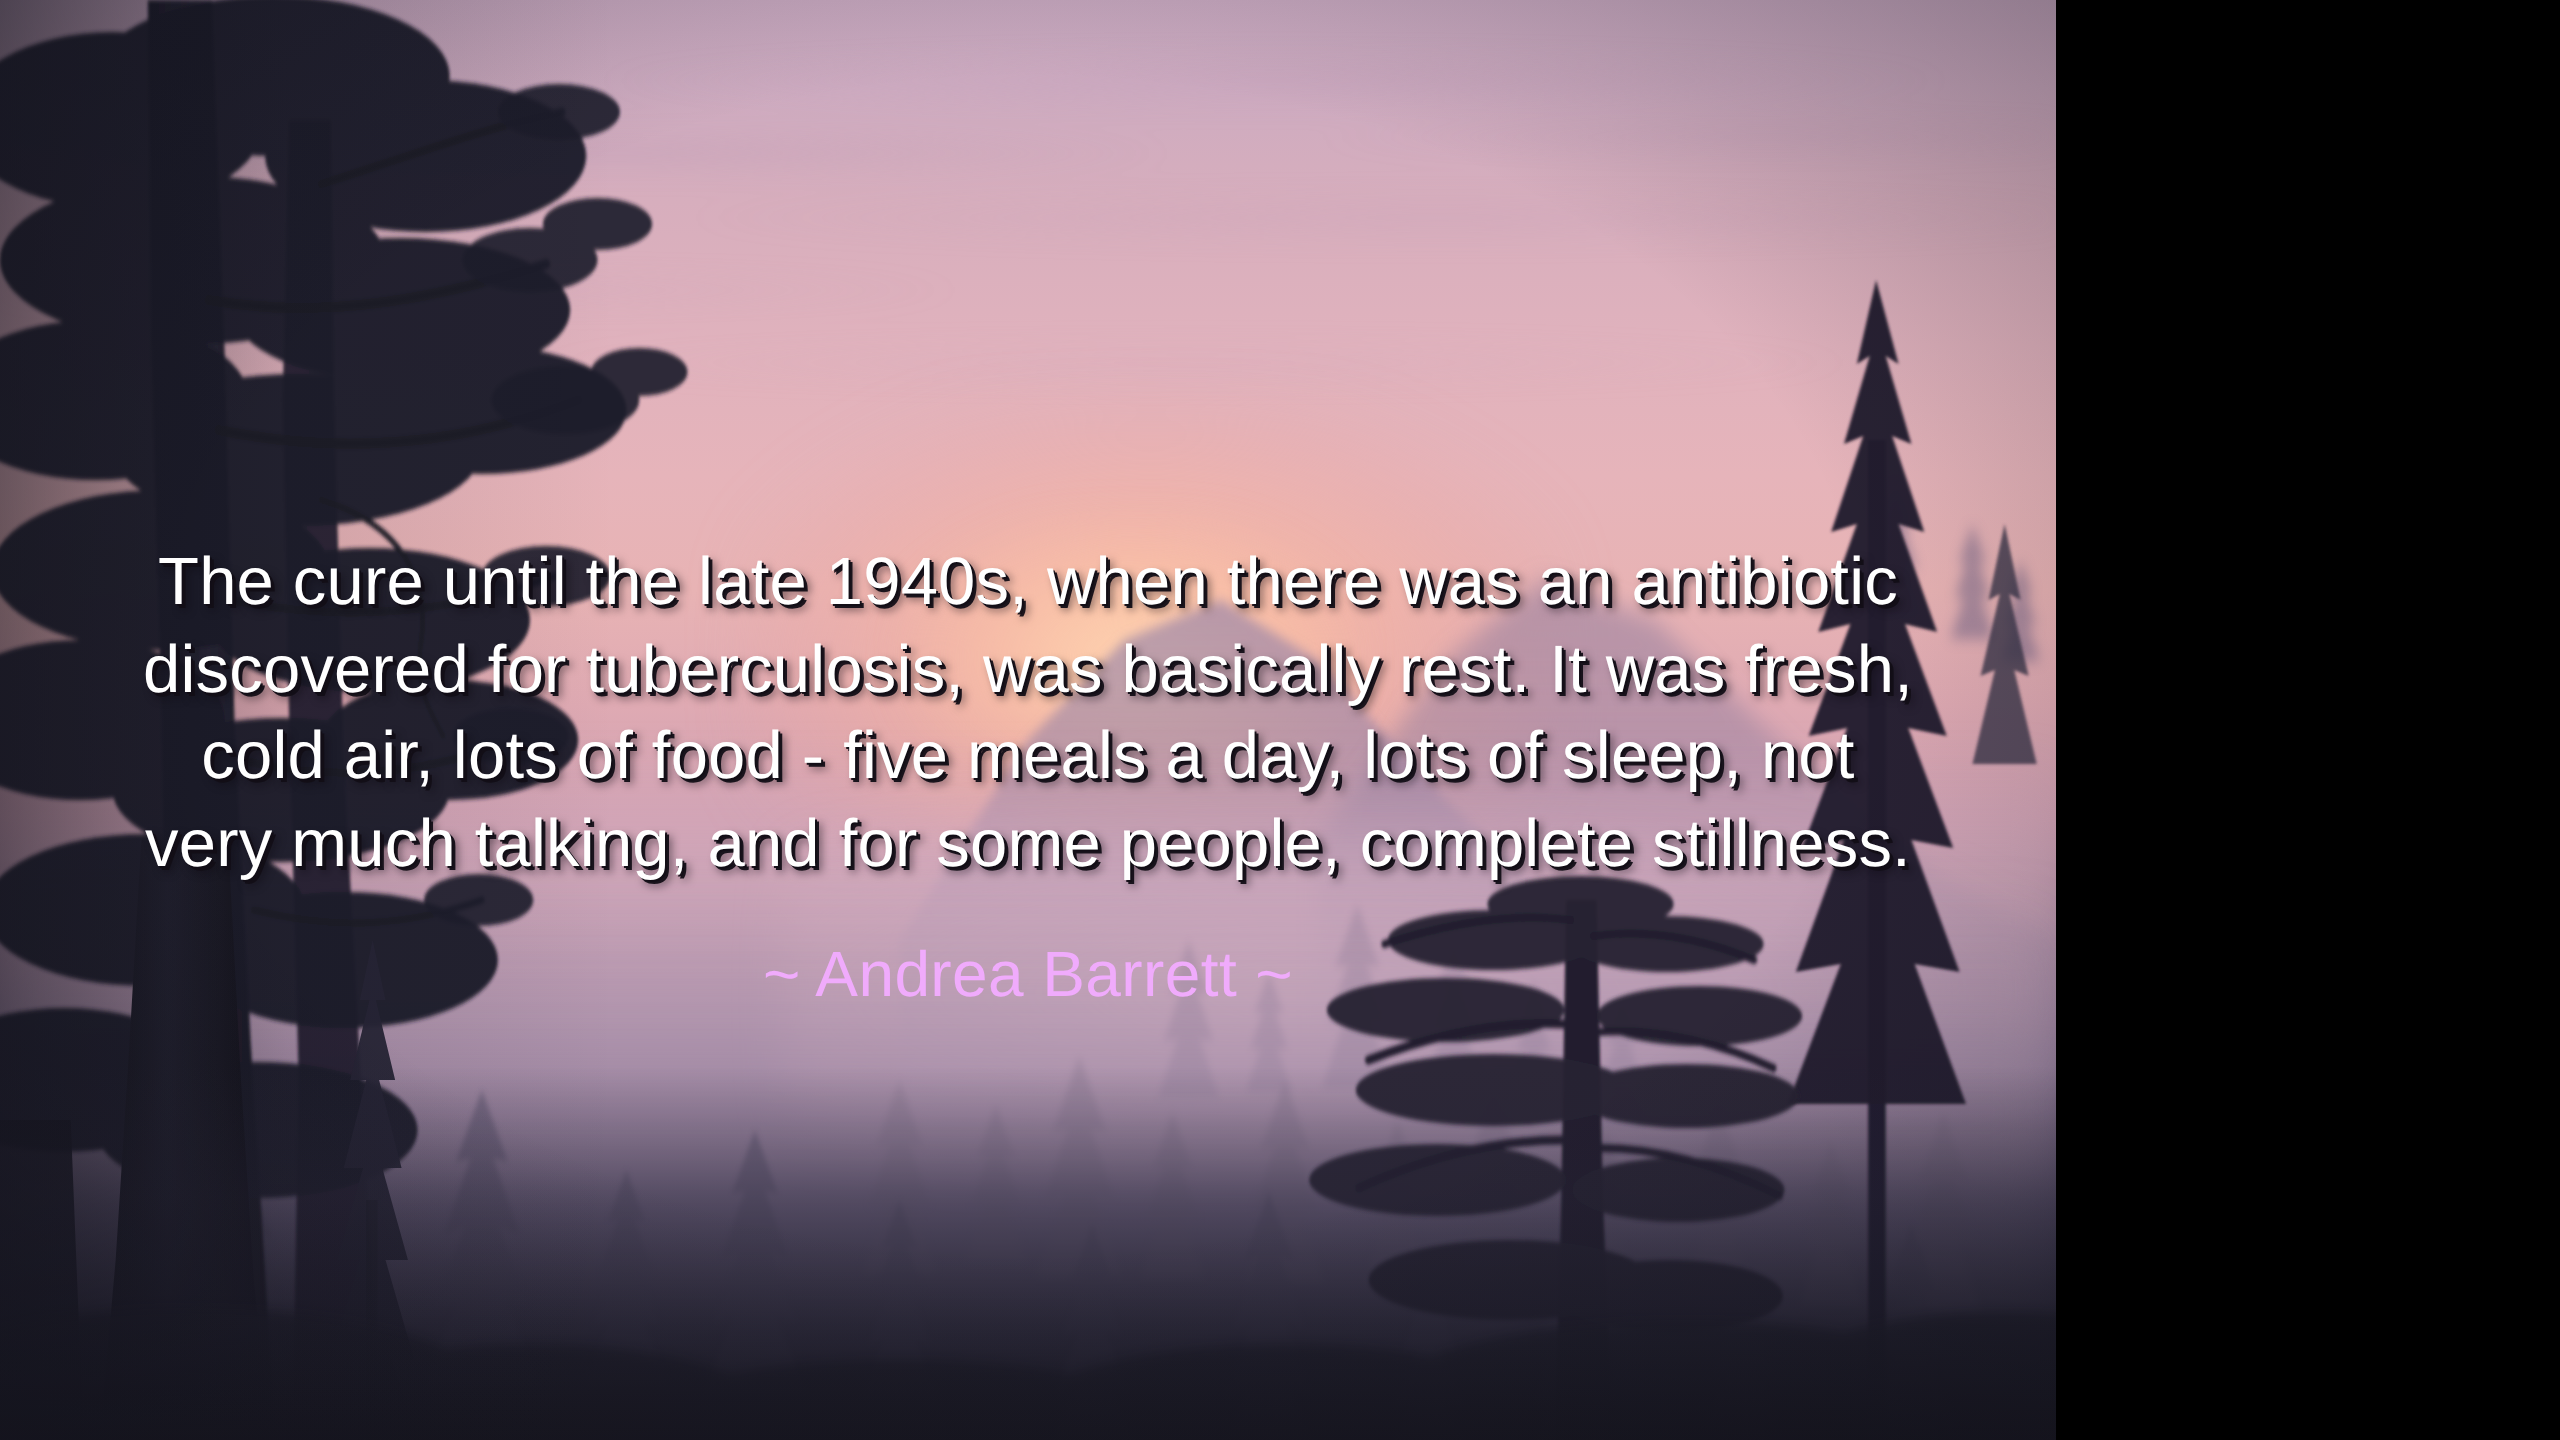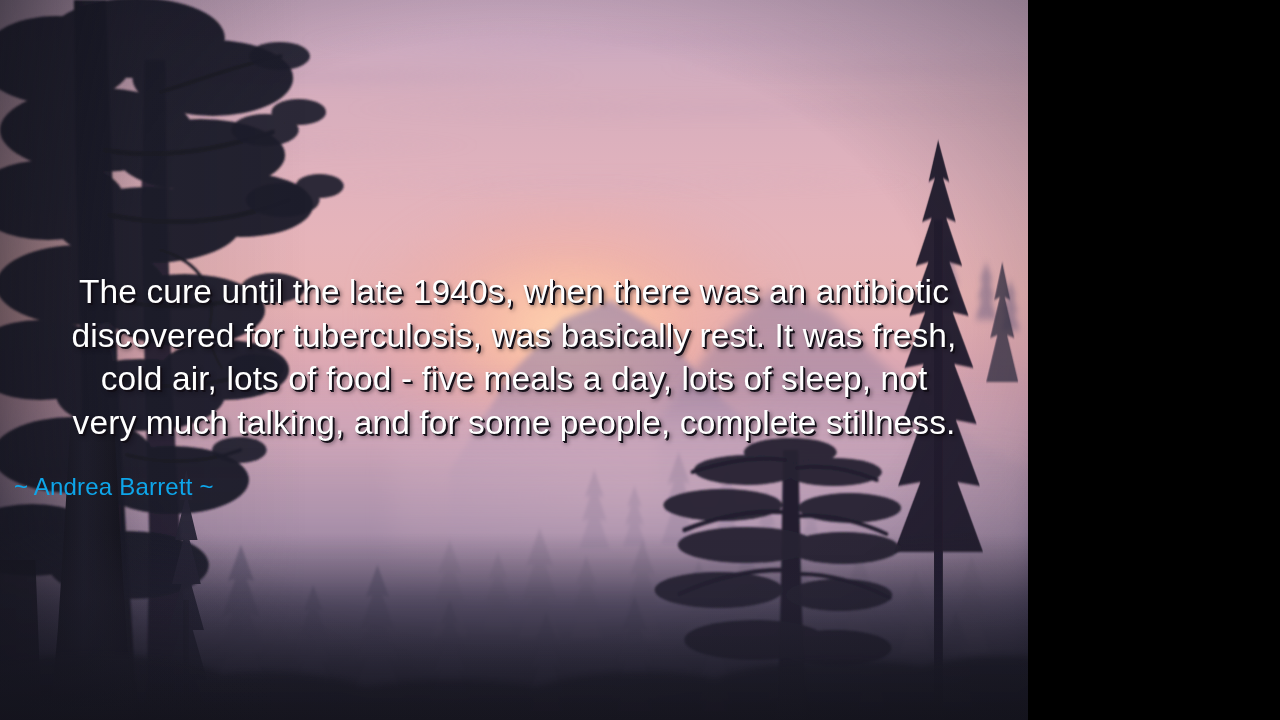--- a/index.html
+++ b/index.html
@@ -183,23 +183,23 @@
        3px 3px 4px rgba(12,10,16,0.55);
     white-space: pre-line;
   }
 
   .author {
     position: absolute;
     top: 468px;
     left: 50%;
     transform: translateX(-50%);
     width: 1000px;
-    text-align: left;
-    color: #0ea5e9;
-    font-size: 24px;
+    text-align: center;
+    color: #f0abfc;
+    font-size: 32px;
     line-height: 38px;
     font-weight: 400;
     letter-spacing: 0.2px;
   }
 </style>
 </head>
 <body>
 
 <div class="stage">
 

